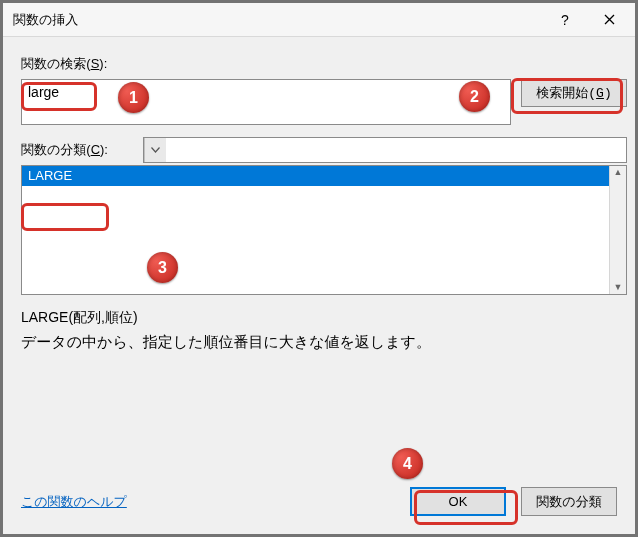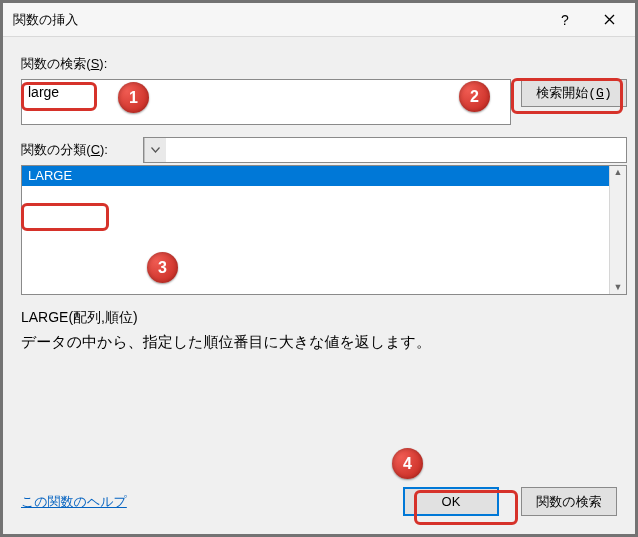--- a/index.html
+++ b/index.html
@@ -154,21 +154,21 @@
   }
   .descline {
     margin: 2px 0 10px 0;
     font-size: 15px;
   }
   .spacer { flex:1; }
   .footer {
     display: flex;
     align-items: center;
     padding: 14px 18px 18px 18px;
-    gap: 22px;
+    gap: 15px;
   }
   .helplink {
     color: #0563c1;
     text-decoration: underline;
     font-size: 13px;
     cursor: pointer;
   }
   .footer .grow { flex:1; }
   .btn {
     min-width: 96px;
@@ -264,21 +264,21 @@
     <div class="synline">LARGE(配列,順位)</div>
     <div class="descline">データの中から、指定した順位番目に大きな値を返します。</div>
 
     <div class="spacer"></div>
   </div>
 
   <div class="footer">
     <a class="helplink">この関数のヘルプ</a>
     <div class="grow"></div>
     <button class="btn default">OK</button>
-    <button class="btn">関数の検索</button>
+    <button class="btn">関数の分類</button>
   </div>
 
   <div class="callout-box" style="left:18px; top:79px; width:76px; height:29px;"></div>
   <div class="callout-badge" style="left:115px; top:79px;">1</div>
 
   <div class="callout-box" style="left:508px; top:75px; width:112px; height:36px;"></div>
   <div class="callout-badge" style="left:456px; top:78px;">2</div>
 
   <div class="callout-box" style="left:18px; top:200px; width:88px; height:28px;"></div>
   <div class="callout-badge" style="left:144px; top:249px;">3</div>

